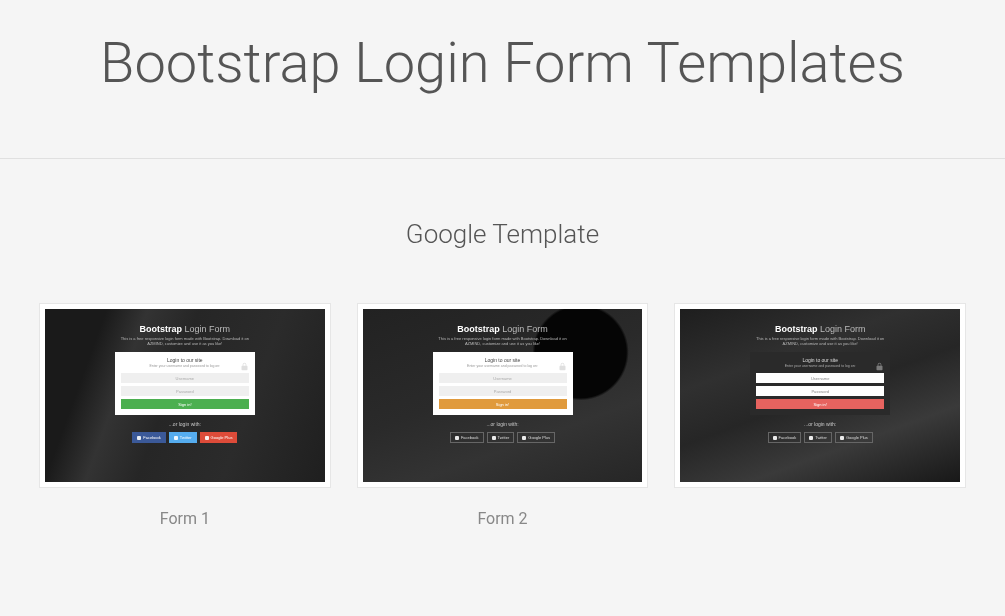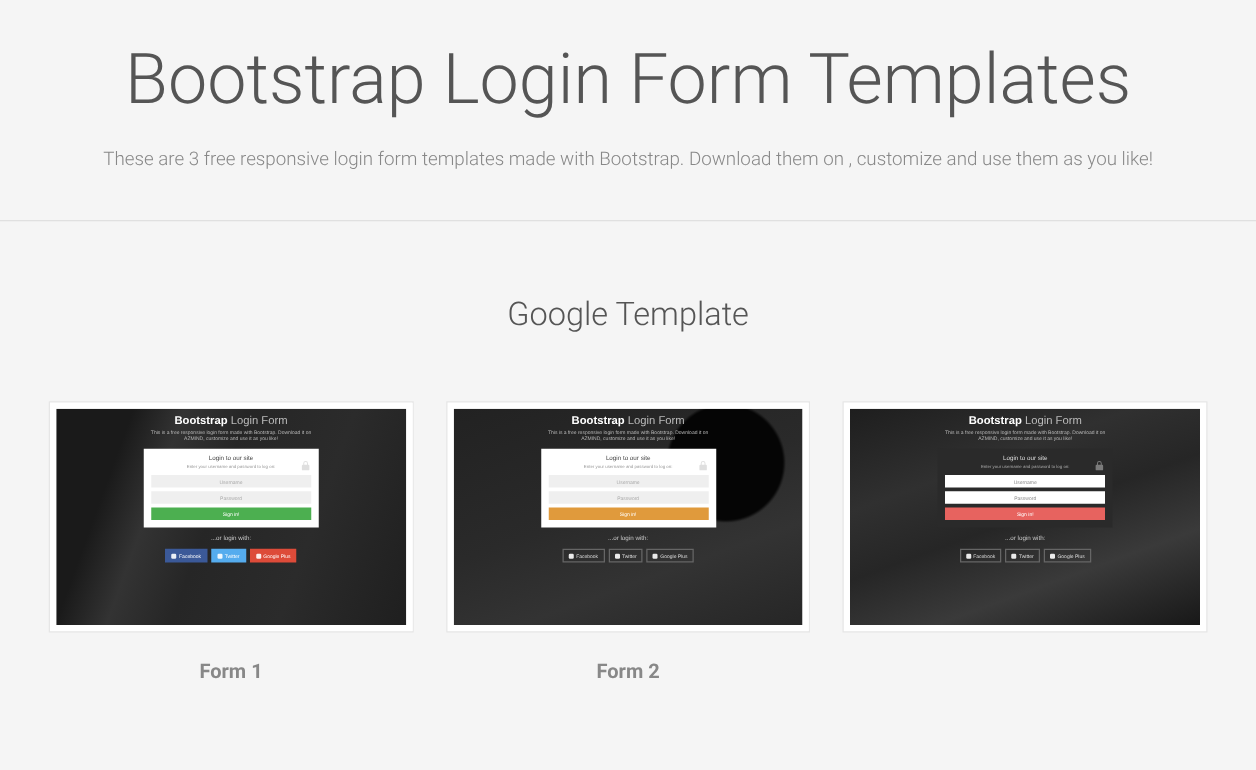--- a/index.html
+++ b/index.html
@@ -5,23 +5,23 @@
 * { box-sizing: border-box; margin: 0; padding: 0; }
 body { font-family: -apple-system, "Segoe UI", Roboto, "Helvetica Neue", Arial, sans-serif; background: #f5f5f5; color: #555; }
 .header { text-align: center; padding: 30px 40px 40px; border-bottom: 1px solid #e0e0e0; }
 .header h1 { font-size: 56px; font-weight: 300; color: #555; margin-bottom: 22px; }
 .header p { font-size: 15px; color: #888; font-weight: 300; }
 .section { text-align: center; padding: 60px 40px 40px; }
 .section h2 { font-size: 26px; font-weight: 300; color: #555; margin-bottom: 55px; }
 .cards { display: flex; justify-content: center; gap: 28px; max-width: 960px; margin: 0 auto; }
 .card-wrap { flex: 1; }
 .card { border: 5px solid #fff; box-shadow: 0 0 0 1px #e6e6e6; background: #2e2e2e; position: relative; height: 183px; overflow: hidden; }
-.card-label { margin-top: 22px; font-size: 16px; color: #888; font-weight: 700; }
+.card-label { margin-top: 22px; font-size: 16px; color: #888; font-weight: 400; }
 
-.mini { display:flex; flex-direction:column; align-items:center; padding: 4px 0 8px; color:#fff; font-family: Arial, sans-serif; }
+.mini { display:flex; flex-direction:column; align-items:center; padding: 15px 0 8px; color:#fff; font-family: Arial, sans-serif; }
 .mini-title { font-size: 9px; margin-bottom: 2px; }
 .mini-title b { font-weight: 700; }
 .mini-title span { color:#bbb; font-weight: 300; }
 .mini-sub { font-size: 4px; color:#b8b8b8; line-height: 1.3; text-align:center; max-width: 130px; margin-bottom: 6px; }
 .panel { background:#fff; width: 140px; padding: 5px 6px 6px; position: relative; }
 .panel.dark { background:#2a2a2a; }
 .panel-h1 { font-size: 5px; color:#444; margin-bottom:1px; }
 .panel.dark .panel-h1 { color:#ddd; }
 .panel-h2 { font-size: 3.5px; color:#999; margin-bottom:5px; }
 .panel.dark .panel-h2 { color:#aaa; }
@@ -39,21 +39,20 @@
 
 .bg1 { background: linear-gradient(110deg,#1a1a1a 0%,#1a1a1a 18%,#333 30%,#262626 45%,#2b2b2b 70%,#1f1f1f 100%); }
 .bg2 { background: radial-gradient(circle at 78% 25%, #050505 0%, #050505 18%, transparent 19%), linear-gradient(160deg,#222 0%,#2a2a2a 45%,#333 70%,#262626 100%); }
 .bg3 { background: linear-gradient(160deg,#1e1e1e 0%,#303030 30%,#262626 50%,#3a3a3a 72%,#181818 100%); }
 </style>
 </head>
 <body>
 
 <div class="header">
   <h1>Bootstrap Login Form Templates</h1>
-  <p>These are 3 free responsive login form templates made with Bootstrap. Download them on , customize and use them as you like!</p>
 </div>
 
 <div class="section">
   <h2>Google Template</h2>
 
   <div class="cards">
 
     <div class="card-wrap">
       <div class="card bg1">
         <div class="mini">

